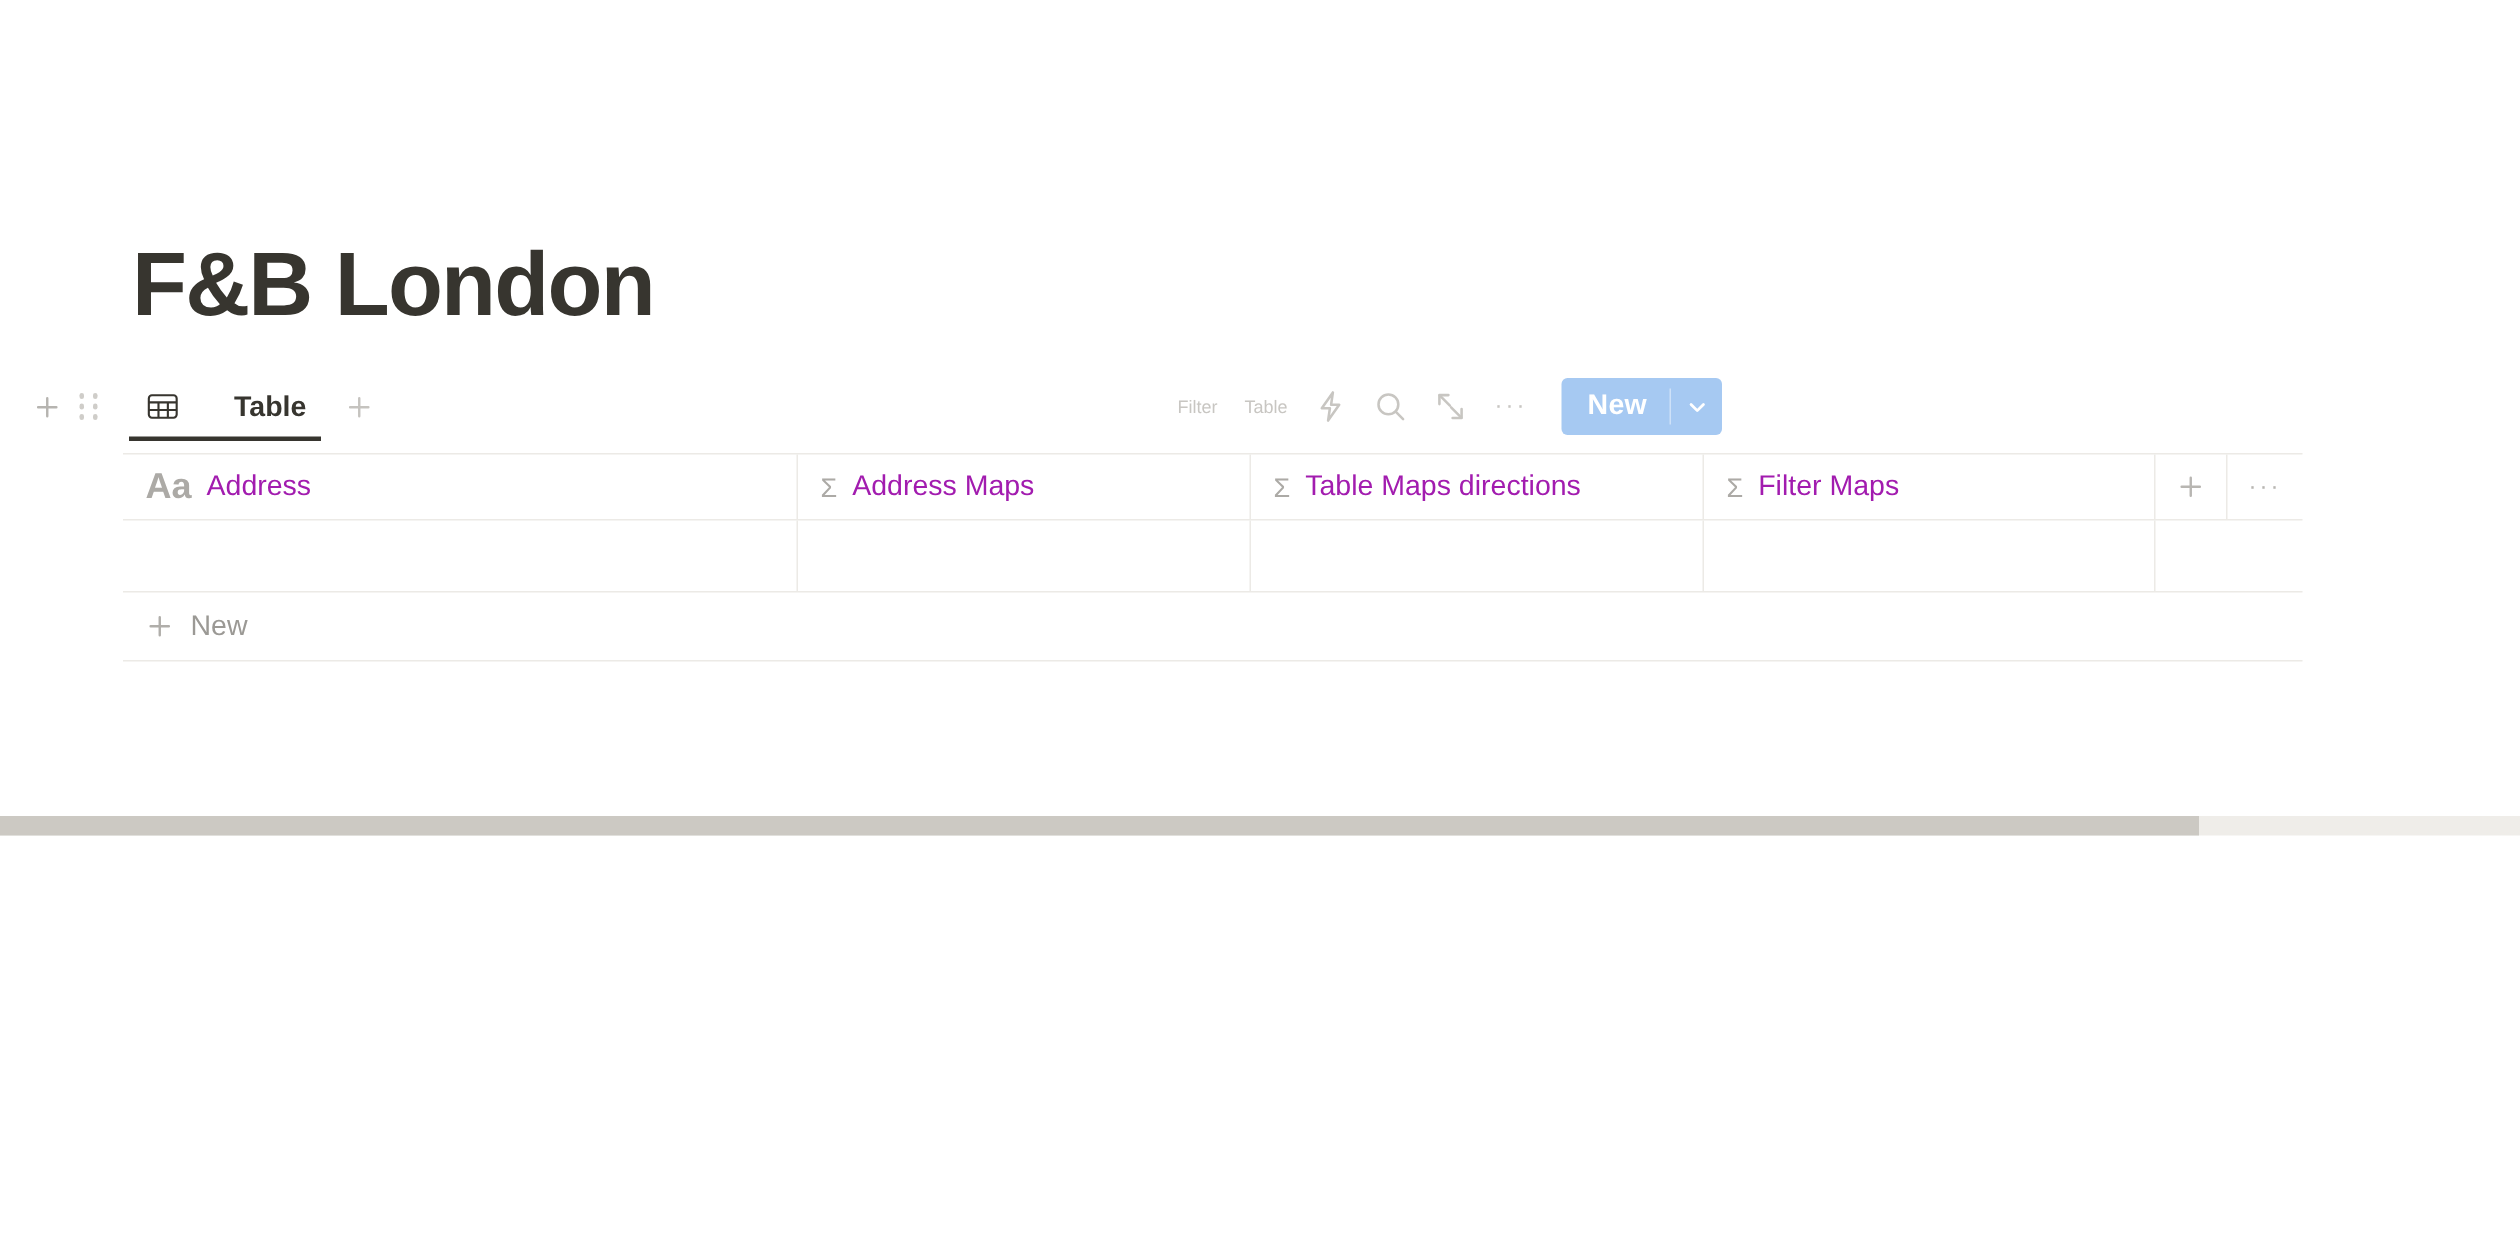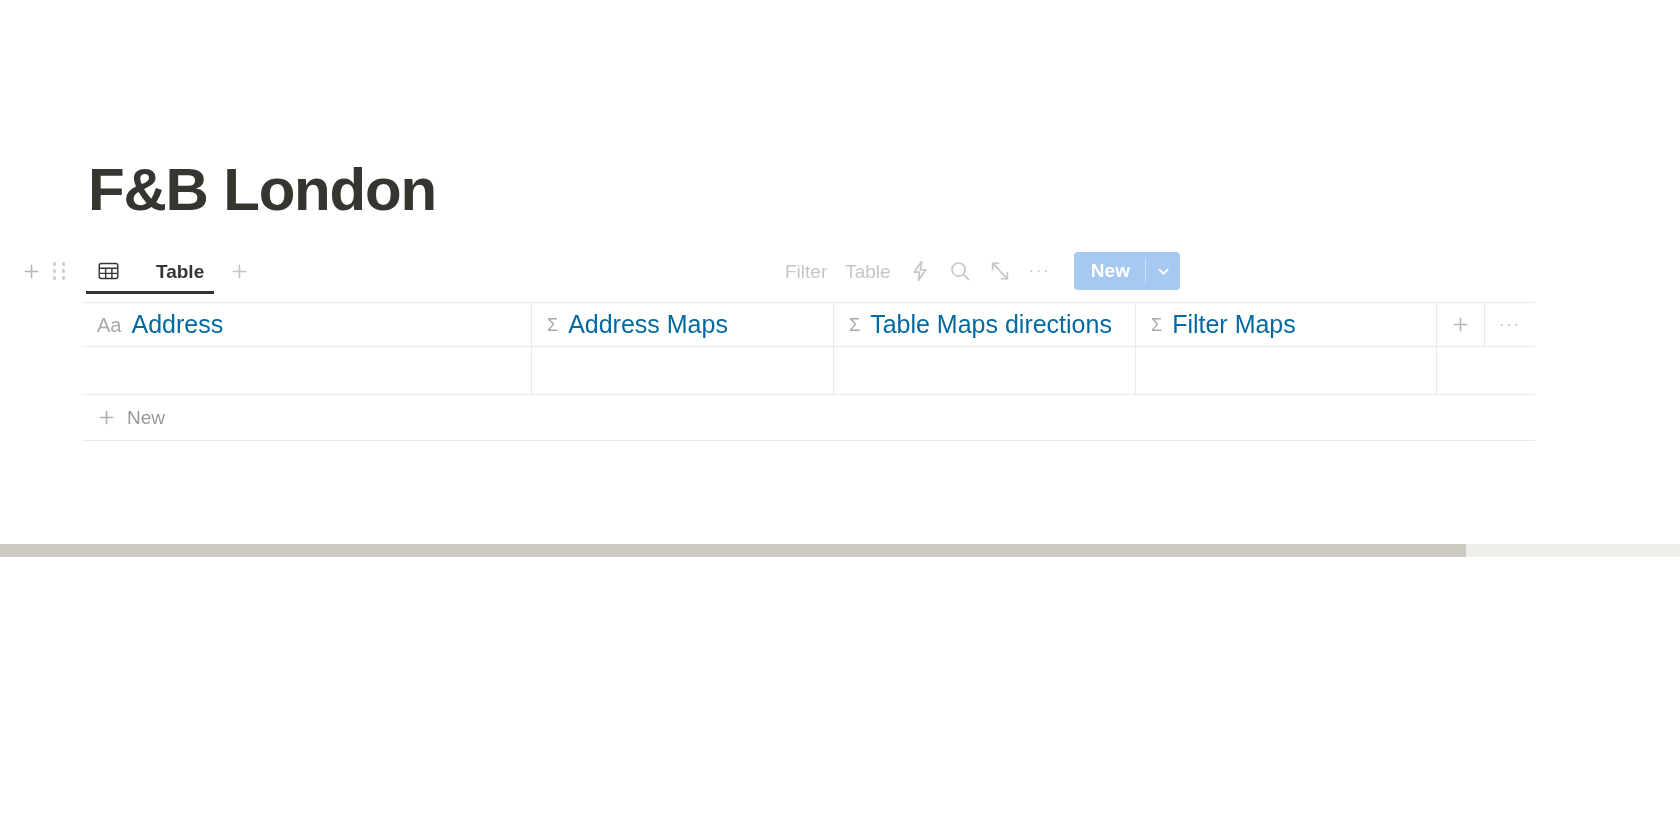--- a/index.html
+++ b/index.html
@@ -122,21 +122,21 @@
   .viewbar-right {
     position: absolute;
     left: 776px;
     top: 0;
     height: 46px;
     display: flex;
     align-items: center;
     gap: 0;
   }
   .tool-text {
-    font-size: 19px;
+    font-size: 12px;
     color: #c8c6c2;
     padding: 0 9px;
     cursor: pointer;
     line-height: 1;
   }
   .tool-icon {
     width: 40px;
     height: 40px;
     display: flex;
     align-items: center;
@@ -203,24 +203,24 @@
     cursor: pointer;
   }
   .th:first-child { border-left: none; }
   .th-icon {
     color: #acaaa6;
     font-size: 18px;
     display: flex;
     align-items: center;
     line-height: 1;
   }
-  .th-icon.aa { font-size: 20px; letter-spacing: 0; }
+  .th-icon.aa { font-size: 24px; letter-spacing: 0; font-weight: bold; }
   .th-label {
-    font-size: 25px;
-    color: #0369a1;
+    font-size: 19px;
+    color: #a21caf;
     white-space: nowrap;
     line-height: 1;
   }
 
   .th-add {
     width: 48px;
     display: flex;
     align-items: center;
     justify-content: center;
     color: #b8b6b2;

